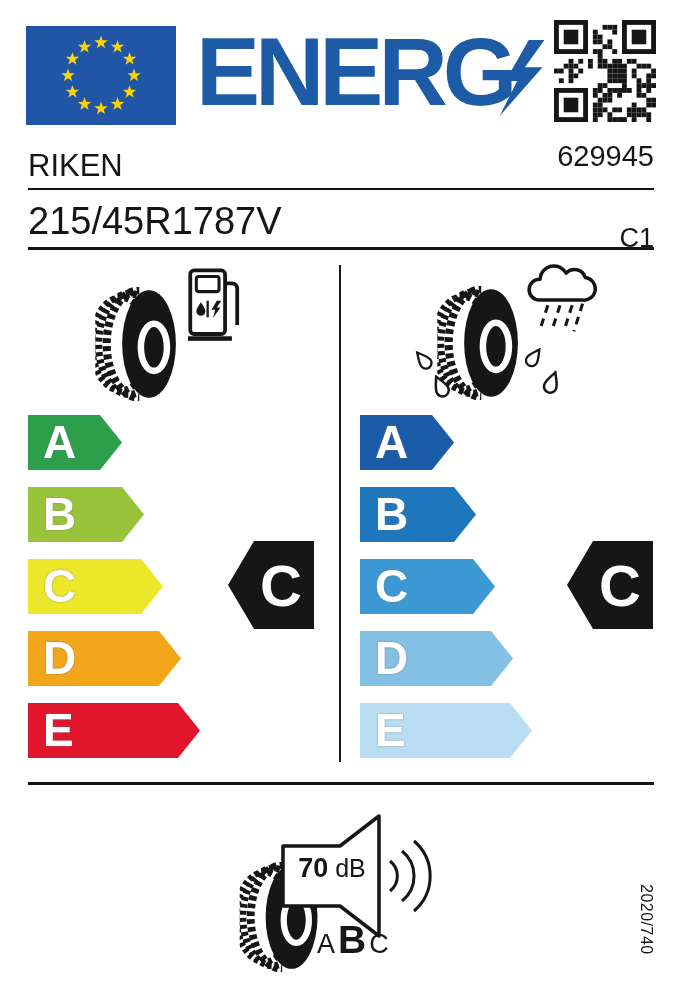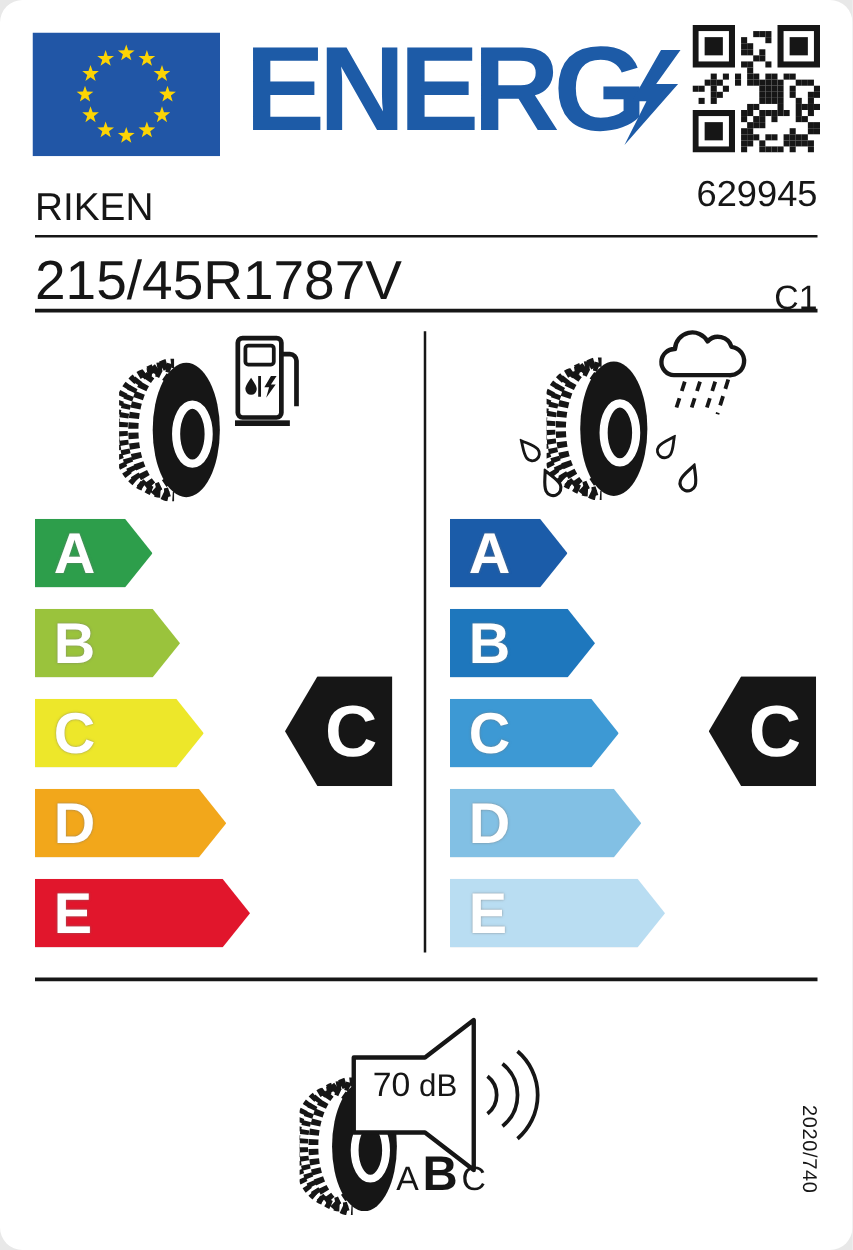--- a/index.html
+++ b/index.html
@@ -1,32 +1,32 @@
 <!DOCTYPE html>
 <html style="--accent: #1d5ba7; --ink: #161616;"><head>
 <meta charset="utf-8">
 <style>
   html,body{margin:0;padding:0;background:#e8e8e8;}
   #label{
     position:relative;width:682px;height:1000px;background:#ffffff;
     font-family:"Liberation Sans",sans-serif;color:var(--ink,#161616);
-    margin:0 auto;overflow:hidden;border-radius:18px;
+    margin:0 auto;overflow:hidden;
   }
   
   #eu-flag{position:absolute;left:26px;top:26px;width:150px;height:99px;}
   #energ{
     position:absolute;left:196px;top:22px;height:100px;line-height:100px;
     font-size:96px;font-weight:bold;letter-spacing:-5px;color:var(--accent,#1d5ba7);
   }
   #bolt{position:absolute;left:496px;top:40px;width:52px;height:76px;}
   #qr{position:absolute;left:554px;top:20px;width:102px;height:102px;}
   
   .brand{position:absolute;left:28px;top:148px;font-size:31px;font-weight:normal;}
   .article{position:absolute;right:28px;top:140px;font-size:29px;}
-  .size{position:absolute;left:28px;top:200px;font-size:44px;}
+  .size{position:absolute;left:28px;top:200px;font-size:38px;}
   .tclass{position:absolute;right:28px;top:223px;font-size:27px;}
   .rule{position:absolute;left:28px;width:626px;background:var(--ink,#161616);}
   #rule1{top:188px;height:2px;}
   #rule2{top:247px;height:3px;}
   #rule3{top:782px;height:3px;}
   #divider{position:absolute;left:339px;top:265px;width:2px;height:497px;background:var(--ink,#161616);}
   
   #fuel-icon{position:absolute;left:90px;top:260px;width:165px;height:145px;}
   #wet-icon{position:absolute;left:412px;top:258px;width:190px;height:148px;}
   #noise-icon{position:absolute;left:236px;top:810px;width:215px;height:165px;}
@@ -50,21 +50,21 @@
     clip-path:polygon(26px 0,100% 0,100% 100%,26px 100%,0 50%);
     display:flex;align-items:center;justify-content:center;
   }
   .pointer span{margin-left:20px;font-size:58px;font-weight:bold;color:#ffffff;}
   #fuel-pointer{left:228px;} #wet-pointer{left:567px;}
   
   #db-text{
     position:absolute;left:287px;top:853px;width:90px;text-align:center;
     font-size:25px;white-space:nowrap;
   }
-  #db-text .val{font-weight:normal;font-size:27px;}
+  #db-text .val{font-weight:bold;font-size:27px;}
   #noise-classes{
     position:absolute;left:317px;top:918px;display:flex;align-items:baseline;gap:3px;
     height:50px;
   }
   #noise-classes span{font-size:27px;}
   #noise-classes span.selected{font-size:39px;font-weight:bold;}
   
   #regulation{
     position:absolute;left:637px;top:884px;font-size:16px;letter-spacing:.5px;
     writing-mode:vertical-rl;

